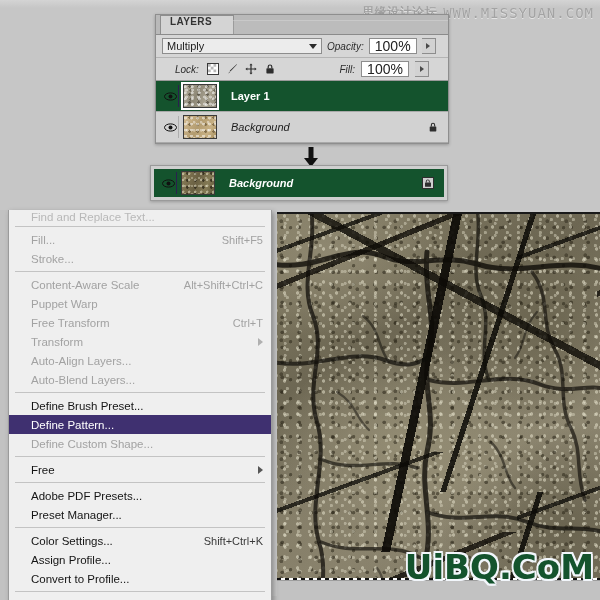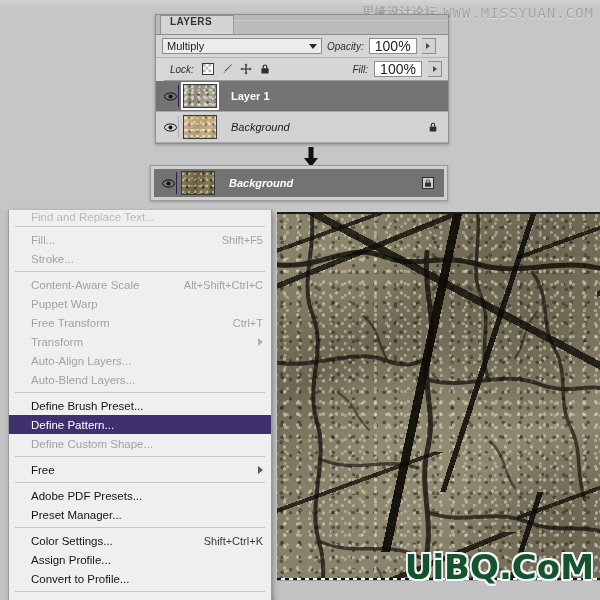--- a/index.html
+++ b/index.html
@@ -46,30 +46,30 @@
   .blend-select .caret{position:absolute;right:4px;top:5px;width:0;height:0;
      border-left:4px solid transparent;border-right:4px solid transparent;border-top:5px solid #2b2b2b;}
   .lbl{font-size:10px;color:#2d2d2d;font-style:italic;}
   .numbox{height:16px;width:48px;background:#fff;border:1px solid #8d8d8d;
      display:flex;align-items:center;justify-content:center;font-size:14px;color:#222;box-sizing:border-box;}
   .stepper{width:14px;height:16px;background:#d2d2d2;border:1px solid #8d8d8d;border-left:none;
      display:flex;align-items:center;justify-content:center;box-sizing:border-box;}
   .stepper i{width:0;height:0;border-top:3px solid transparent;border-bottom:3px solid transparent;
      border-left:4px solid #4a4a4a;display:block;}
 
-  .lock-row{height:22px;display:flex;align-items:center;padding:0 6px;gap:6px;
-     background:#d6d6d6;border-bottom:1px solid #9a9a9a;margin-left:8px;}
+  .lock-row{height:22px;display:flex;align-items:center;padding:0 19px;gap:6px;
+     background:#d6d6d6;border-bottom:1px solid #9a9a9a;}
   .lock-icons{display:flex;align-items:center;gap:7px;margin-left:2px;}
   .ico{width:12px;height:12px;display:block;}
 
   
   .layer-list{background:#d2d2d2;}
   .layer-row{height:30px;display:flex;align-items:center;padding:0 6px;
      border-bottom:1px solid #a9a9a9;background:#d2d2d2;position:relative;}
-  .layer-row.sel{background:#737373;}
+  .layer-row.sel{background:#14532d;}
   .eye{width:16px;height:22px;display:flex;align-items:center;justify-content:center;
      border-right:1px solid #aeaeae;margin-right:4px;}
   .layer-row.sel .eye{border-right:1px solid #2b2050;}
   .thumb{width:34px;height:24px;border:1px solid #3a3a3a;box-sizing:border-box;
      background:#9b8f72;}
   .thumb.outlined{outline:2px solid #fff;outline-offset:0;}
   .layer-name{font-size:11px;color:#1c1c1c;margin-left:14px;}
   .layer-row.sel .layer-name{color:#fff;font-weight:700;}
   .layer-name.italic{font-style:italic;}
   .row-right{margin-left:auto;display:flex;align-items:center;padding-right:4px;}

